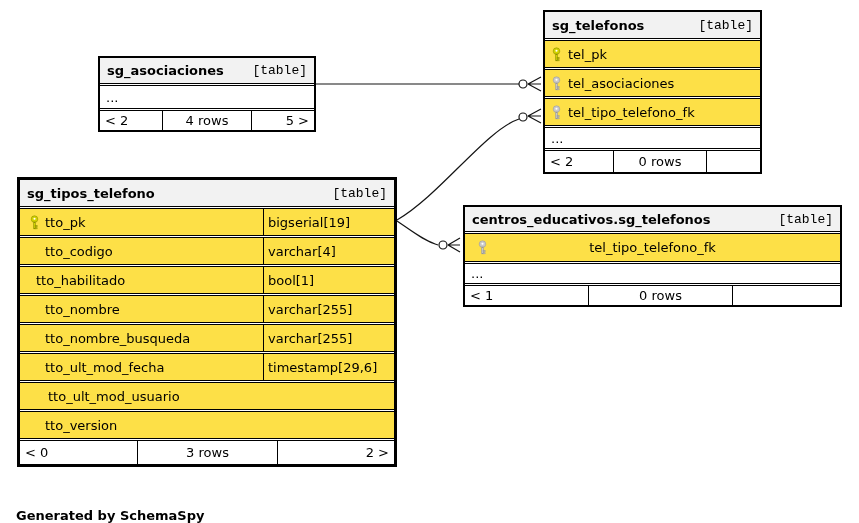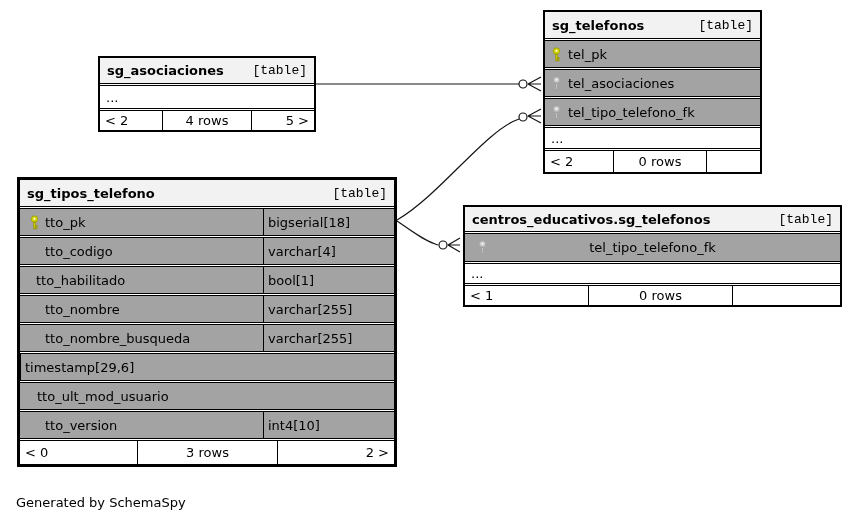--- a/index.html
+++ b/index.html
@@ -17,21 +17,21 @@
   .tbl-header {
     background:var(--header-bg); display:flex; justify-content:space-between;
     align-items:center; padding:0 7px; border-bottom:1px solid #000;
     box-sizing:border-box; flex:0 0 auto;
   }
   .tbl-title { font-weight:bold; }
   .tbl-tag { font-weight:normal;font-family:Liberation Mono, monospace; }
   .sep { border-top:1px solid #000; margin-top:1px; }
   .row {
     display:flex; align-items:center; border-bottom:1px solid #000;
-    box-sizing:border-box; flex:0 0 auto; background:#a3a3a3;
+    box-sizing:border-box; flex:0 0 auto; background:#fde047;
   }
   .key-icon { display:inline-flex; flex:0 0 auto; }
   .key-icon.pk .kfill { fill:var(--pk-key); stroke:#8f8f00; stroke-width:0.6; }
   .key-icon.fk .kfill { fill:var(--fk-key); stroke:#9a9a9a; stroke-width:0.6; }
   .col-name { white-space:nowrap; }
   .type-cell {
     border-left:1px solid #000; align-self:stretch; display:flex;
     align-items:center; padding-left:4px; box-sizing:border-box; white-space:nowrap;
   }
   .name-cell { display:flex; align-items:center; box-sizing:border-box; }
@@ -49,21 +49,21 @@
   .fcell.mid { border-left:1px solid #000; border-right:1px solid #000; justify-content:center; }
   .fcell.left { justify-content:flex-start; }
   .fcell.right { justify-content:flex-end; flex:1 1 auto; }
   .overlay {
     position:absolute; left:0; top:0; width:859px; height:523px;
     pointer-events:none; z-index:5;
   }
   .overlay path, .overlay line { stroke:#141414; stroke-width:1.2; fill:none; }
   .overlay circle { stroke:#141414; stroke-width:1.2; fill:#fff; }
   .credit {
-    position:absolute; left:16px; top:495px; font-size:13px; color:#000;
+    position:absolute; left:16px; top:508px; font-size:13px; color:#000;font-weight:bold;
   }
   .centered-name {
     position:absolute; left:0; right:0; text-align:center; white-space:nowrap;
   }
 </style>
 </head>
 <body>
 
 <div class="canvas">
 
@@ -161,21 +161,21 @@
           <svg width="11" height="15" viewBox="0 0 11 15">
               <circle class="kfill" cx="5.5" cy="4.1" r="3.3"></circle>
               <rect class="kfill" x="4.7" y="7" width="1.6" height="6.8"></rect>
               <rect class="kfill" x="6.1" y="10.6" width="2" height="1.2"></rect>
               <rect class="kfill" x="6.1" y="12.7" width="2" height="1.1"></rect>
               <circle cx="5.5" cy="3.7" r="1.05" fill="#fff"></circle>
             </svg>
         </span>
         <span class="col-name">tto_pk</span>
       </div>
-      <div class="type-cell" style="flex:1">bigserial[18]</div>
+      <div class="type-cell" style="flex:1">bigserial[19]</div>
     </div>
     <div class="row sep" style="height:28px">
       <div class="name-cell" style="width:243px; padding-left:25px">
         <span class="col-name">tto_codigo</span>
       </div>
       <div class="type-cell" style="flex:1">varchar[4]</div>
     </div>
     <div class="row sep" style="height:28px">
       <div class="name-cell" style="width:243px; padding-left:16px">
         <span class="col-name">tto_habilitado</span>
@@ -188,32 +188,34 @@
       </div>
       <div class="type-cell" style="flex:1">varchar[255]</div>
     </div>
     <div class="row sep" style="height:28px">
       <div class="name-cell" style="width:243px; padding-left:25px">
         <span class="col-name">tto_nombre_busqueda</span>
       </div>
       <div class="type-cell" style="flex:1">varchar[255]</div>
     </div>
     <div class="row sep" style="height:28px">
+      <div class="name-cell" style="width:243px; padding-left:25px">
+        <span class="col-name">tto_ult_mod_fecha</span>
+      </div>
       <div class="type-cell" style="flex:1">timestamp[29,6]</div>
     </div>
     <div class="row sep" style="height:28px">
-      <div class="name-cell" style="width:243px; padding-left:17px">
+      <div class="name-cell" style="width:243px; padding-left:28px">
         <span class="col-name">tto_ult_mod_usuario</span>
       </div>
     </div>
     <div class="row sep" style="height:28px">
       <div class="name-cell" style="width:243px; padding-left:25px">
         <span class="col-name">tto_version</span>
       </div>
-      <div class="type-cell" style="flex:1">int4[10]</div>
     </div>
     <div class="tbl-footer">
       <div class="fcell left" style="width:117px">&lt; 0</div>
       <div class="fcell mid" style="width:141px">3 rows</div>
       <div class="fcell right">2 &gt;</div>
     </div>
   </div>
 
   <div class="tbl" style="left:463px; top:205px; width:379px; height:102px;">
     <div class="tbl-header" style="height:25px">

